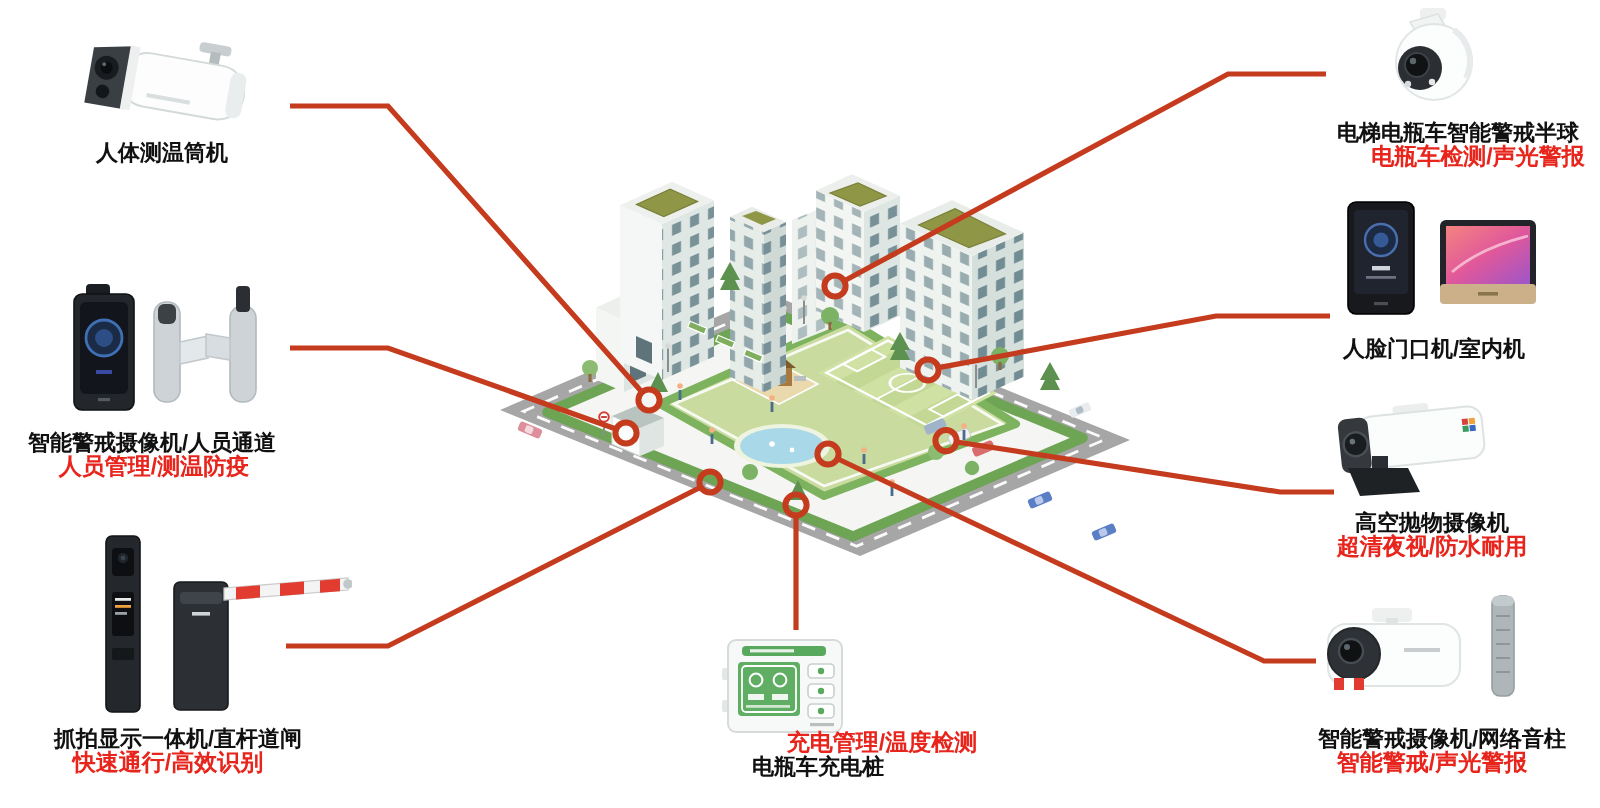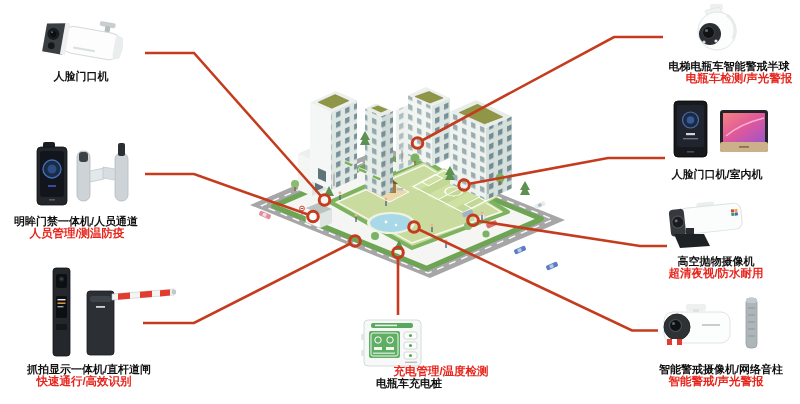--- a/index.html
+++ b/index.html
@@ -388,23 +388,23 @@
     <rect x="12" y="36.5" width="22" height="1.4" fill="#ffffff" opacity="0.7"></rect>
     <rect x="43" y="16" width="13" height="7" rx="2" fill="#ffffff" stroke="#c8cfcb" stroke-width="0.8"></rect>
     <circle cx="49.5" cy="19.5" r="1.6" fill="#58a95e"></circle>
     <rect x="43" y="26" width="13" height="7" rx="2" fill="#ffffff" stroke="#c8cfcb" stroke-width="0.8"></rect>
     <circle cx="49.5" cy="29.5" r="1.6" fill="#58a95e"></circle>
     <rect x="43" y="36" width="13" height="7" rx="2" fill="#ffffff" stroke="#c8cfcb" stroke-width="0.8"></rect>
     <circle cx="49.5" cy="39.5" r="1.6" fill="#58a95e"></circle>
     <rect x="44" y="45.5" width="12" height="1.6" fill="#b9c0bd"></rect>
   </svg>
 
-  <div class="device-title" style="left:81px;top:69px;">人脸门口机</div>
-
-  <div class="device-title" style="left:76px;top:214px;">明眸门禁一体机/人员通道</div>
+  <div class="device-title" style="left:81px;top:69px;">人体测温筒机</div>
+
+  <div class="device-title" style="left:76px;top:214px;">智能警戒摄像机/人员通道</div>
   <div class="device-sub" style="left:77px;top:226px;">人员管理/测温防疫</div>
 
   <div class="device-title" style="left:89px;top:362px;">抓拍显示一体机/直杆道闸</div>
   <div class="device-sub" style="left:84px;top:374px;">快速通行/高效识别</div>
 
   <div class="device-title" style="left:729px;top:59px;">电梯电瓶车智能警戒半球</div>
   <div class="device-sub" style="left:719px;top:71px;padding-left:40px;">电瓶车检测/声光警报</div>
 
   <div class="device-title" style="left:717px;top:167px;">人脸门口机/室内机</div>
 

